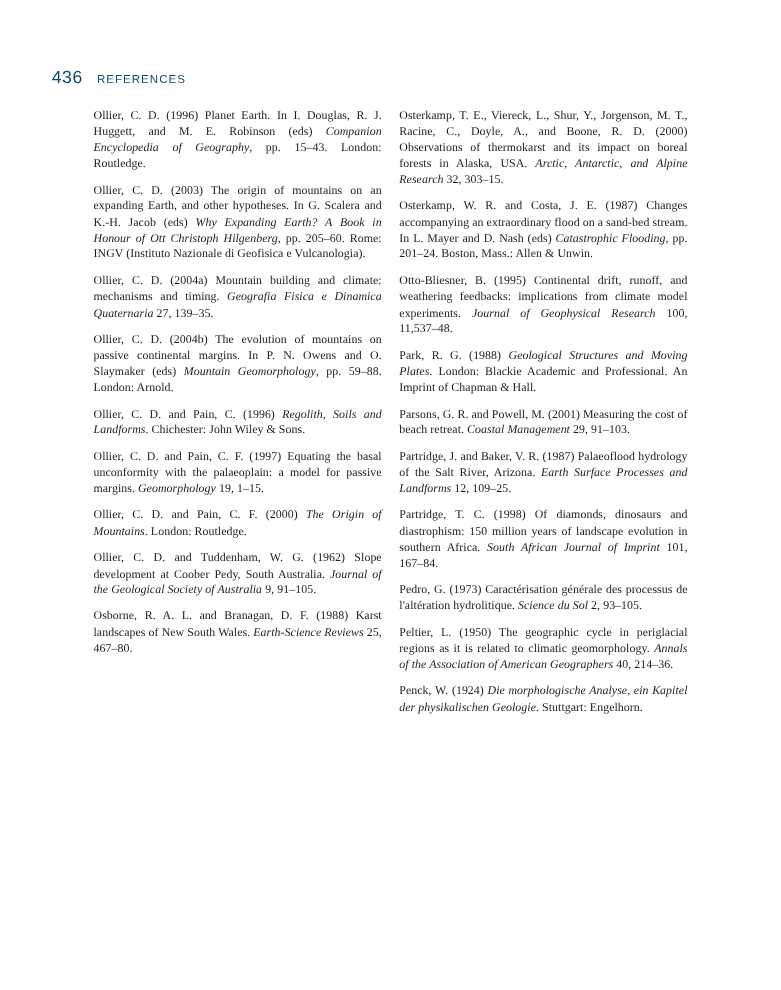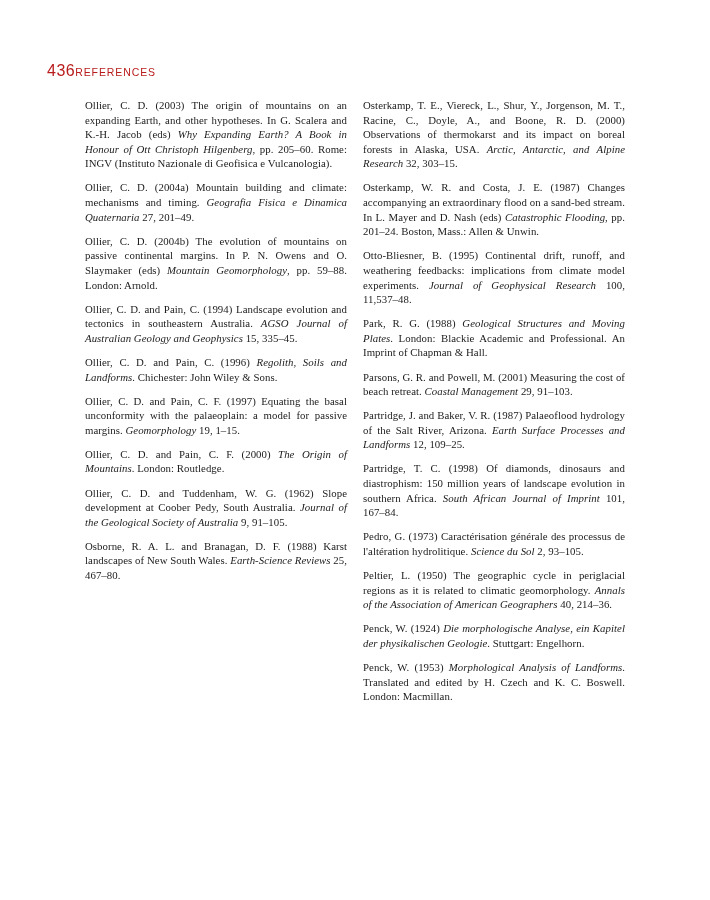--- a/index.html
+++ b/index.html
@@ -16,33 +16,33 @@
     font-family: "Liberation Serif", "DejaVu Serif", serif;
     color: #1b1b1b;
   }
   .page-header {
     position: absolute;
     left: 47px;
     top: 62px;
     display: flex;
     align-items: baseline;
     font-family: "Liberation Sans", "DejaVu Sans", sans-serif;
-    color: #b91c1c;
+    color: #0c4a6e;
     white-space: nowrap;
   }
   .page-number {
     font-size: 16px;
     font-weight: 400;
     letter-spacing: 0.5px;
   }
   .running-head {
     font-size: 10.5px;
     font-weight: 400;
     letter-spacing: 0.9px;
-    margin-left: 0;
+    margin-left: 13px;
   }
   .columns {
     position: absolute;
     left: 85px;
     top: 98px;
     width: 541px;
     display: flex;
     gap: 16px;
   }
   .col {
@@ -63,37 +63,36 @@
 </head>
 <body>
 
 <div class="page">
   <header class="page-header">
     <span class="page-number">436</span>
     <span class="running-head">REFERENCES</span>
   </header>
   <main class="columns">
     <section class="col">
+        <p class="ref"><span>Ollier, C. D. (1996) Planet Earth. In I. Douglas, R. J. Huggett, and M. E. Robinson (eds) </span><em>Companion Encyclopedia of Geography</em><span>, pp. 15–43. London: Routledge.</span></p>
         <p class="ref"><span>Ollier, C. D. (2003) The origin of mountains on an expanding Earth, and other hypotheses. In G. Scalera and K.-H. Jacob (eds) </span><em>Why Expanding Earth? A Book in Honour of Ott Christoph Hilgenberg</em><span>, pp. 205–60. Rome: INGV (Instituto Nazionale di Geofisica e Vulcanologia).</span></p>
-        <p class="ref"><span>Ollier, C. D. (2004a) Mountain building and climate: mechanisms and timing. </span><em>Geografia Fisica e Dinamica Quaternaria</em><span> 27, 201–49.</span></p>
+        <p class="ref"><span>Ollier, C. D. (2004a) Mountain building and climate: mechanisms and timing. </span><em>Geografia Fisica e Dinamica Quaternaria</em><span> 27, 139–35.</span></p>
         <p class="ref"><span>Ollier, C. D. (2004b) The evolution of mountains on passive continental margins. In P. N. Owens and O. Slaymaker (eds) </span><em>Mountain Geomorphology</em><span>, pp. 59–88. London: Arnold.</span></p>
-        <p class="ref"><span>Ollier, C. D. and Pain, C. (1994) Landscape evolution and tectonics in southeastern Australia. </span><em>AGSO Journal of Australian Geology and Geophysics</em><span> 15, 335–45.</span></p>
         <p class="ref"><span>Ollier, C. D. and Pain, C. (1996) </span><em>Regolith, Soils and Landforms</em><span>. Chichester: John Wiley &amp; Sons.</span></p>
         <p class="ref"><span>Ollier, C. D. and Pain, C. F. (1997) Equating the basal unconformity with the palaeoplain: a model for passive margins. </span><em>Geomorphology</em><span> 19, 1–15.</span></p>
         <p class="ref"><span>Ollier, C. D. and Pain, C. F. (2000) </span><em>The Origin of Mountains</em><span>. London: Routledge.</span></p>
         <p class="ref"><span>Ollier, C. D. and Tuddenham, W. G. (1962) Slope development at Coober Pedy, South Australia. </span><em>Journal of the Geological Society of Australia</em><span> 9, 91–105.</span></p>
         <p class="ref"><span>Osborne, R. A. L. and Branagan, D. F. (1988) Karst landscapes of New South Wales. </span><em>Earth-Science Reviews</em><span> 25, 467–80.</span></p>
       </section>
     <section class="col">
         <p class="ref"><span>Osterkamp, T. E., Viereck, L., Shur, Y., Jorgenson, M. T., Racine, C., Doyle, A., and Boone, R. D. (2000) Observations of thermokarst and its impact on boreal forests in Alaska, USA. </span><em>Arctic, Antarctic, and Alpine Research</em><span> 32, 303–15.</span></p>
         <p class="ref"><span>Osterkamp, W. R. and Costa, J. E. (1987) Changes accompanying an extraordinary flood on a sand-bed stream. In L. Mayer and D. Nash (eds) </span><em>Catastrophic Flooding</em><span>, pp. 201–24. Boston, Mass.: Allen &amp; Unwin.</span></p>
         <p class="ref"><span>Otto-Bliesner, B. (1995) Continental drift, runoff, and weathering feedbacks: implications from climate model experiments. </span><em>Journal of Geophysical Research</em><span> 100, 11,537–48.</span></p>
         <p class="ref"><span>Park, R. G. (1988) </span><em>Geological Structures and Moving Plates</em><span>. London: Blackie Academic and Professional. An Imprint of Chapman &amp; Hall.</span></p>
         <p class="ref"><span>Parsons, G. R. and Powell, M. (2001) Measuring the cost of beach retreat. </span><em>Coastal Management</em><span> 29, 91–103.</span></p>
         <p class="ref"><span>Partridge, J. and Baker, V. R. (1987) Palaeoflood hydrology of the Salt River, Arizona. </span><em>Earth Surface Processes and Landforms</em><span> 12, 109–25.</span></p>
         <p class="ref"><span>Partridge, T. C. (1998) Of diamonds, dinosaurs and diastrophism: 150 million years of landscape evolution in southern Africa. </span><em>South African Journal of Imprint</em><span> 101, 167–84.</span></p>
         <p class="ref"><span>Pedro, G. (1973) Caractérisation générale des processus de l'altération hydrolitique. </span><em>Science du Sol</em><span> 2, 93–105.</span></p>
         <p class="ref"><span>Peltier, L. (1950) The geographic cycle in periglacial regions as it is related to climatic geomorphology. </span><em>Annals of the Association of American Geographers</em><span> 40, 214–36.</span></p>
         <p class="ref"><span>Penck, W. (1924) </span><em>Die morphologische Analyse, ein Kapitel der physikalischen Geologie</em><span>. Stuttgart: Engelhorn.</span></p>
-        <p class="ref"><span>Penck, W. (1953) </span><em>Morphological Analysis of Landforms</em><span>. Translated and edited by H. Czech and K. C. Boswell. London: Macmillan.</span></p>
       </section>
   </main>
 </div>
 
 </body></html>

